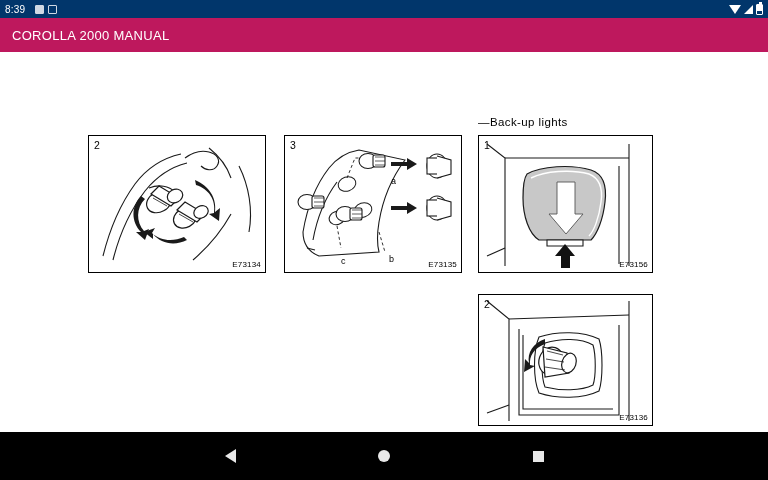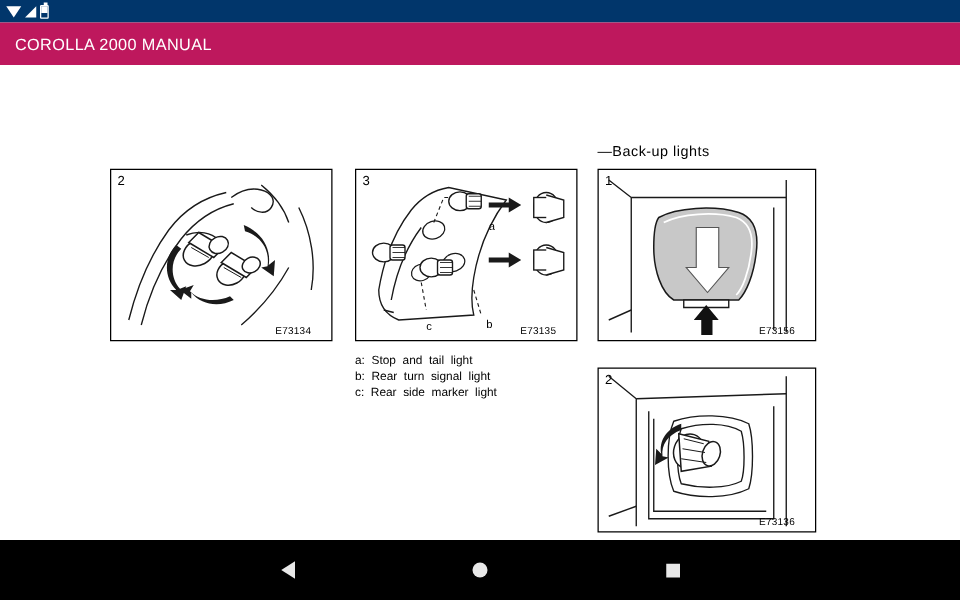--- a/index.html
+++ b/index.html
@@ -79,21 +79,21 @@
   .fig {
     position: absolute;
     border: 1px solid #000;
     background: #fff;
   }
   .fig .num {
     position: absolute; left: 5px; top: 3px;
     font-size: 10.5px; color: #000;
   }
   .fig .code {
-    position: absolute; right: 16px; bottom: 3px;
+    position: absolute; right: 4px; bottom: 3px;
     font-size: 8px; color: #000; letter-spacing: .2px;
   }
   .fig svg { position: absolute; left: 0; top: 0; }
 
   
   #fig2  { left: 0px;   top: 65px;  width: 178px; height: 138px; }
   #fig3  { left: 196px; top: 65px;  width: 178px; height: 138px; }
   #fig1b { left: 390px; top: 65px;  width: 175px; height: 138px; }
   #fig2b { left: 390px; top: 224px; width: 175px; height: 132px; }
 
@@ -132,20 +132,25 @@
   .nav-recent {
     width: 11px; height: 11px;
     background: #e8e8e8;
   }
   .nav-spacer { width: 78px; }
 </style>
 </head>
 <body>
 
 <div class="statusbar">
+  <div class="sb-left">
+    <span class="clock">8:39</span>
+    <span class="sb-ico sb-sq filled"></span>
+    <span class="sb-ico sb-sq"></span>
+  </div>
   <div class="sb-right">
     <span class="sb-ico sb-wifi"></span>
     <span class="sb-ico sb-tri"></span>
     <span class="sb-ico sb-batt"></span>
   </div>
 </div>
 
 <div class="appbar">
   <span>COROLLA 2000 MANUAL</span>
 </div>
@@ -241,23 +246,20 @@
           <path d="M106 70 L122 70 L122 66 L132 72 L122 78 L122 74 L106 74 Z"></path>
         </g>
 
         <text x="106" y="48" font-family="Liberation Sans, sans-serif" font-size="9" fill="#000">a</text>
         <text x="104" y="126" font-family="Liberation Sans, sans-serif" font-size="9" fill="#000">b</text>
         <text x="56" y="128" font-family="Liberation Sans, sans-serif" font-size="9" fill="#000">c</text>
       </svg>
       <span class="code">E73135</span>
     </div>
 
-    <div class="legend">a:  Stop  and  tail  light
-b:  Rear  turn  signal  light
-c:  Rear  side  marker  light</div>
 
     <div class="fig" id="fig1b">
       <span class="num">1</span>
       <svg width="175" height="138" viewBox="0 0 175 138">
         <g fill="none" stroke="#1a1a1a" stroke-width="1.1">
           <path d="M8 8 L26 22 L26 130"></path>
           <path d="M26 22 L150 22"></path>
           <path d="M150 8 L150 130"></path>
           <path d="M8 120 L26 112"></path>
           <path d="M140 30 L140 128"></path>

